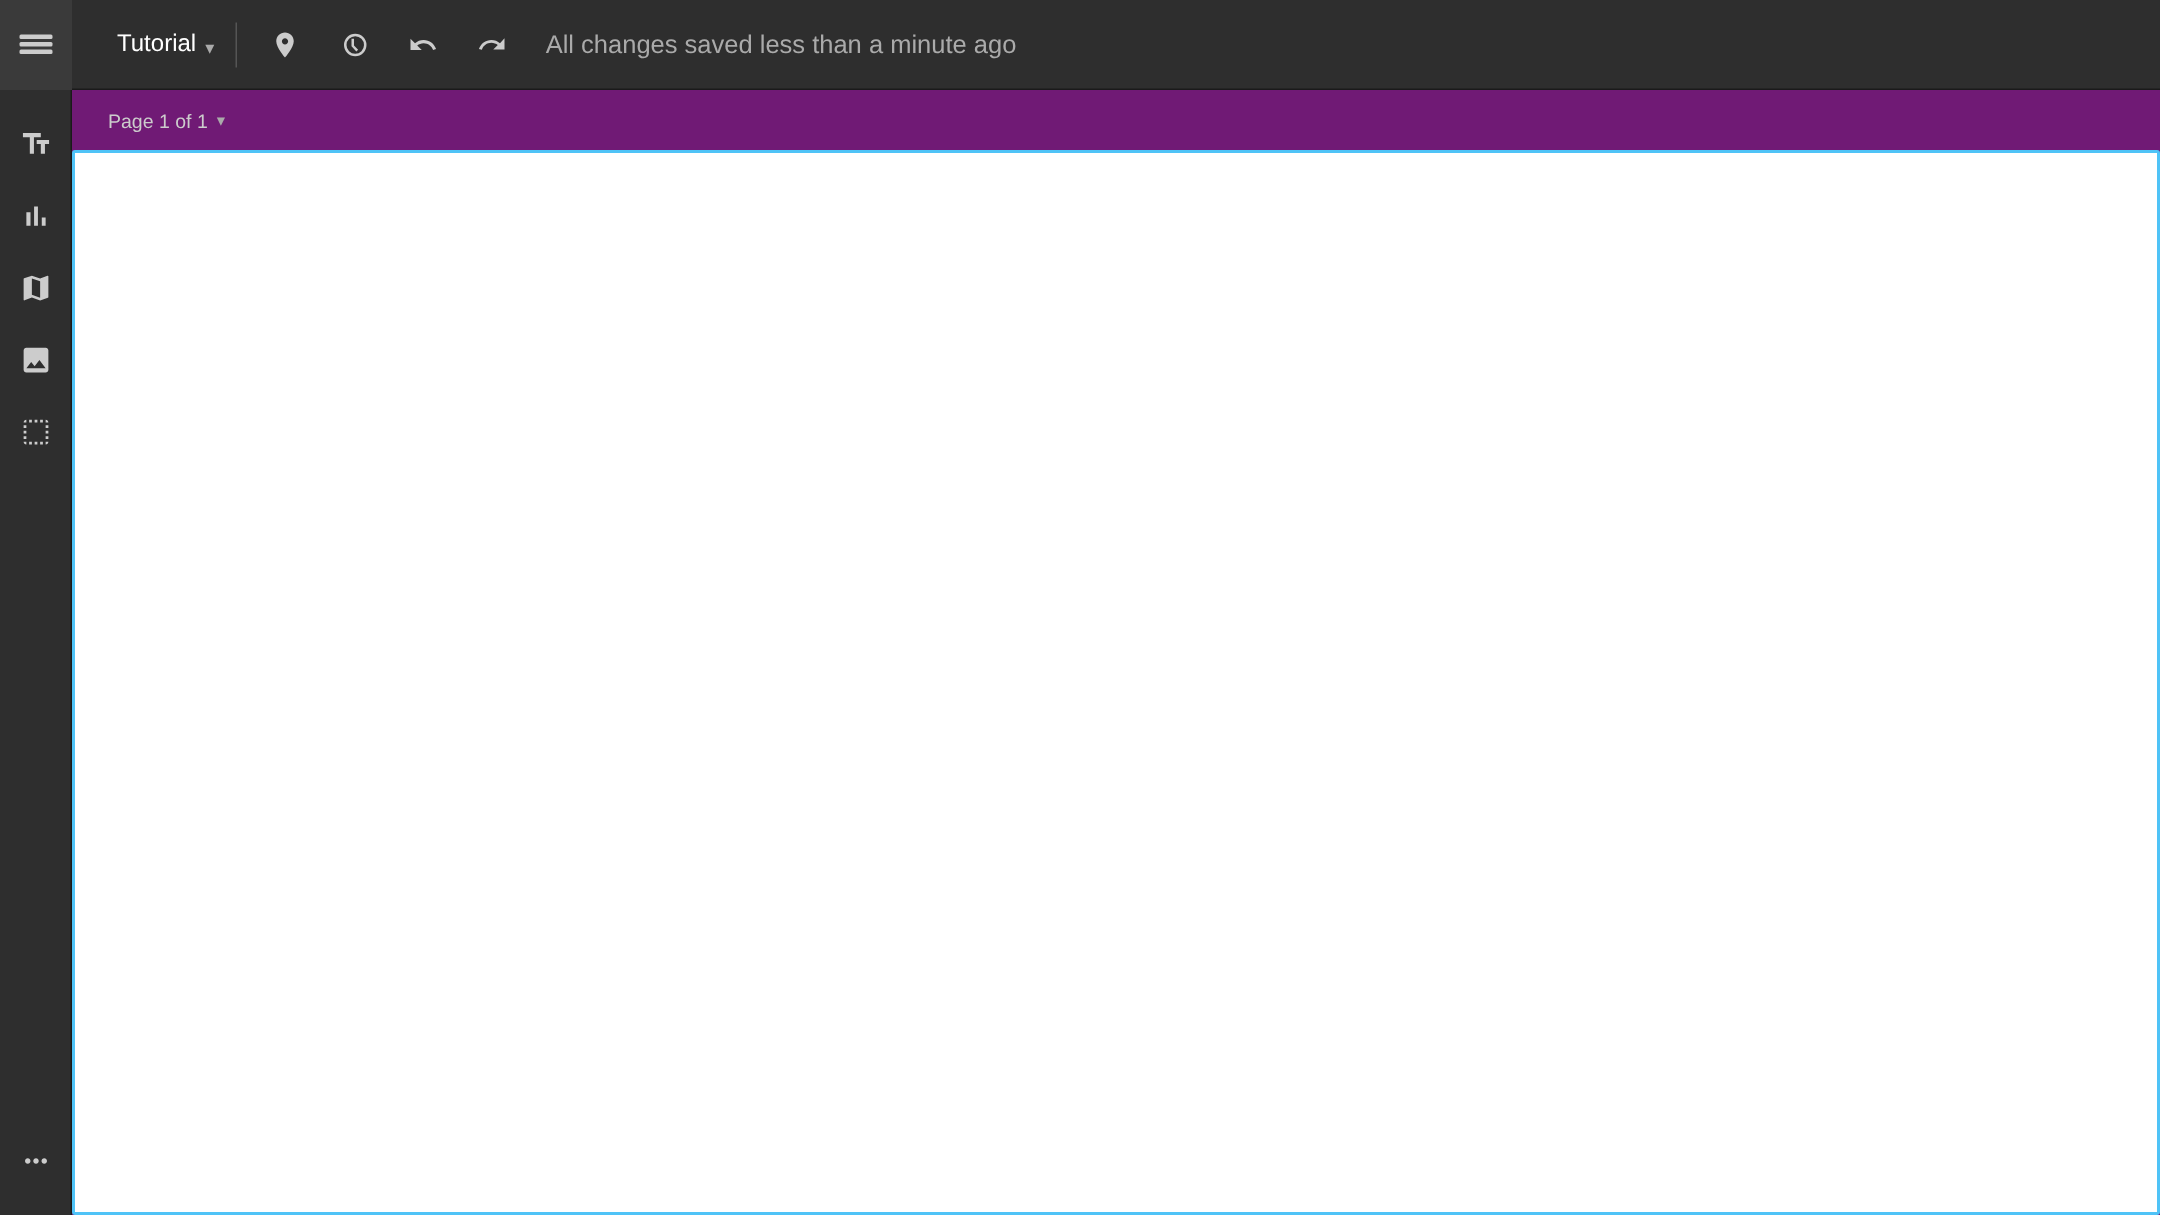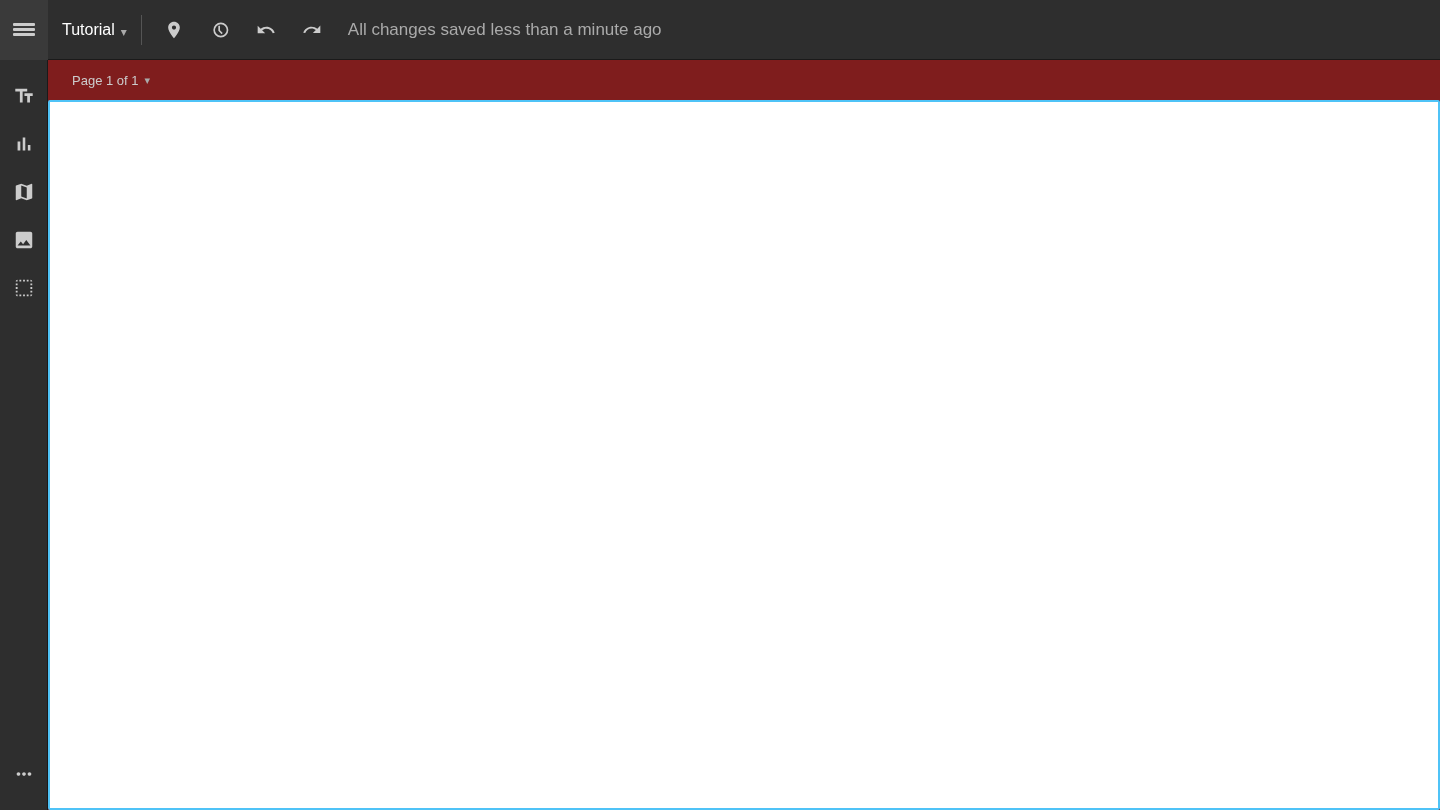--- a/index.html
+++ b/index.html
@@ -62,21 +62,21 @@
       width: 22px;
       height: 3px;
       background: #ccc;
       border-radius: 1px;
     }
 
     .title-area {
       display: flex;
       align-items: flex-end;
       gap: 6px;
-      margin-left: 4px;
+      margin-left: 20px;
     }
 
     .title-text {
       color: #ffffff;
       font-size: 16px;
       font-weight: 400;
     }
 
     .title-chevron {
       color: #aaa;
@@ -156,21 +156,21 @@
       fill: #cccccc;
     }
 
     .sidebar-spacer {
       flex: 1;
     }
 
     
     .canvas-area {
       flex: 1;
-      background: #7f1d1d;
+      background: #701a75;
       display: flex;
       flex-direction: column;
       overflow: hidden;
     }
 
     .page-nav-bar {
       height: 40px;
       display: flex;
       align-items: center;
       padding: 0 16px;

